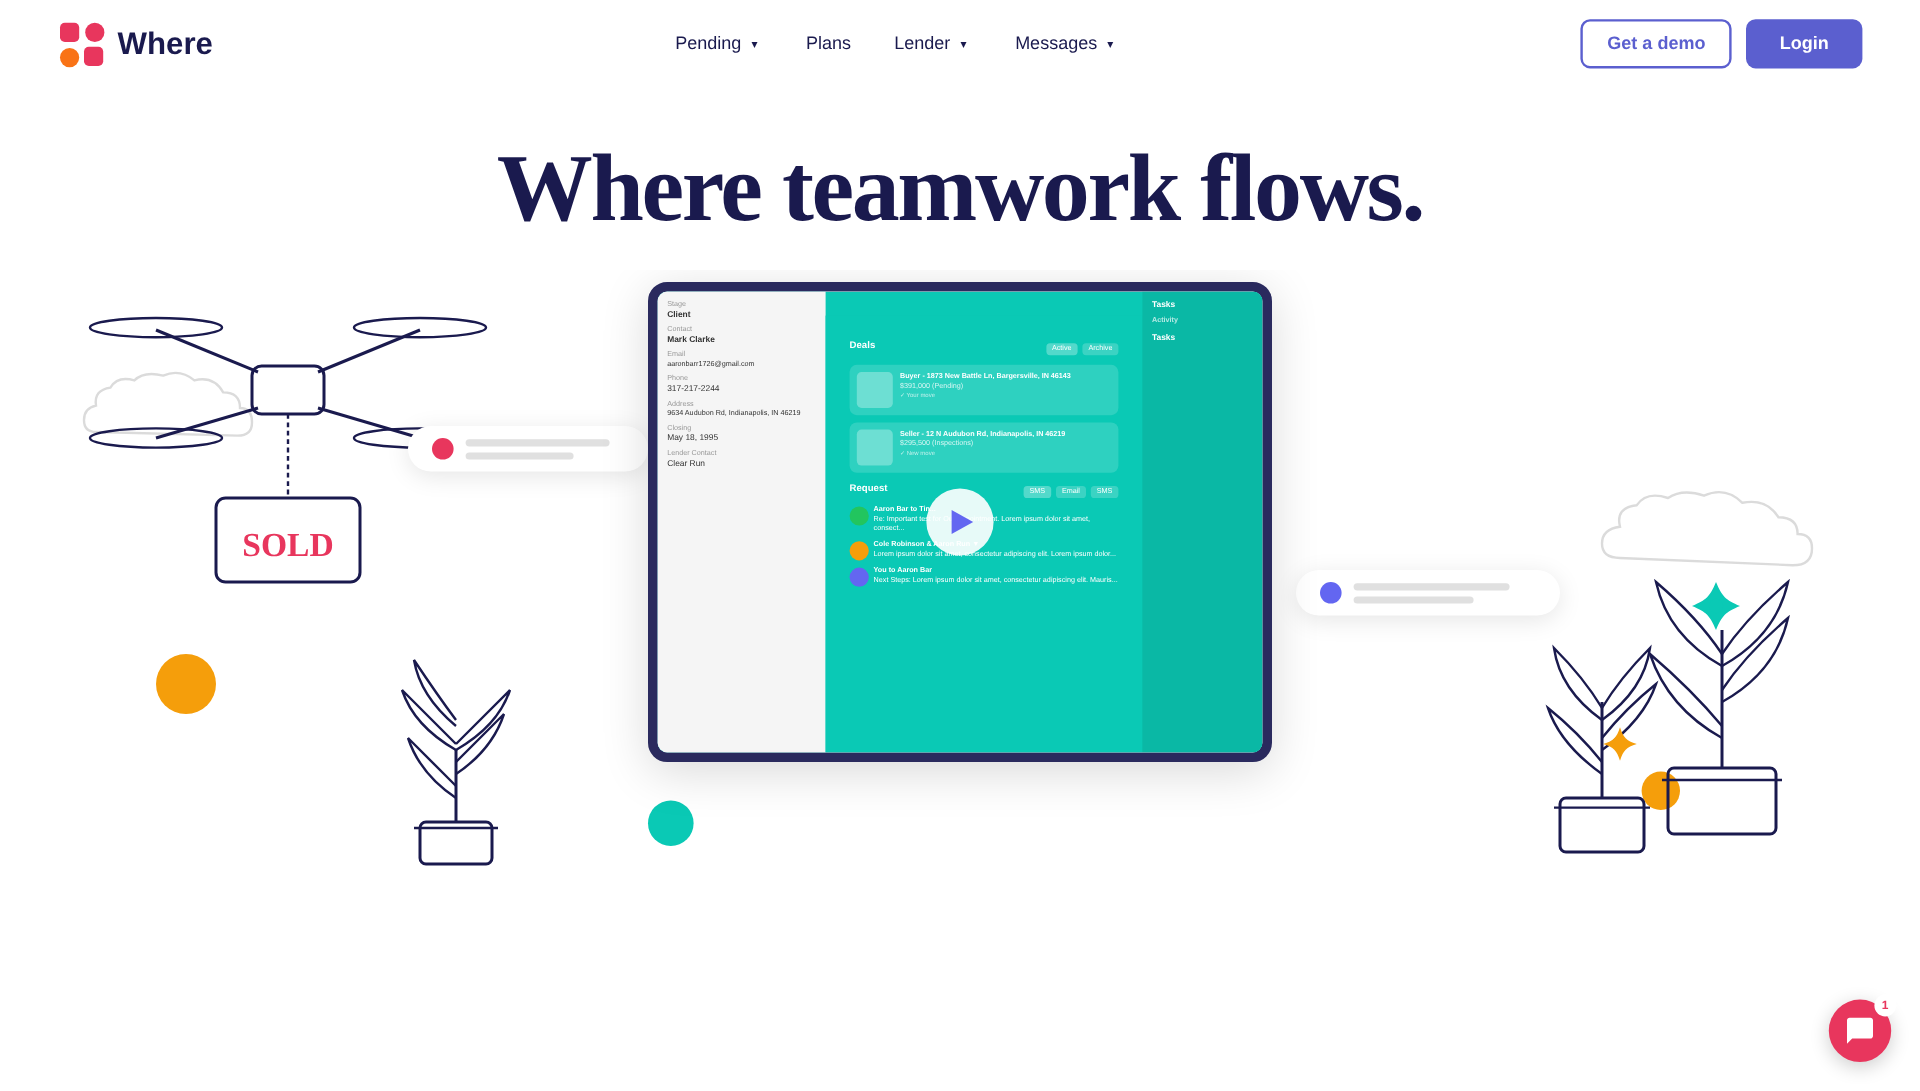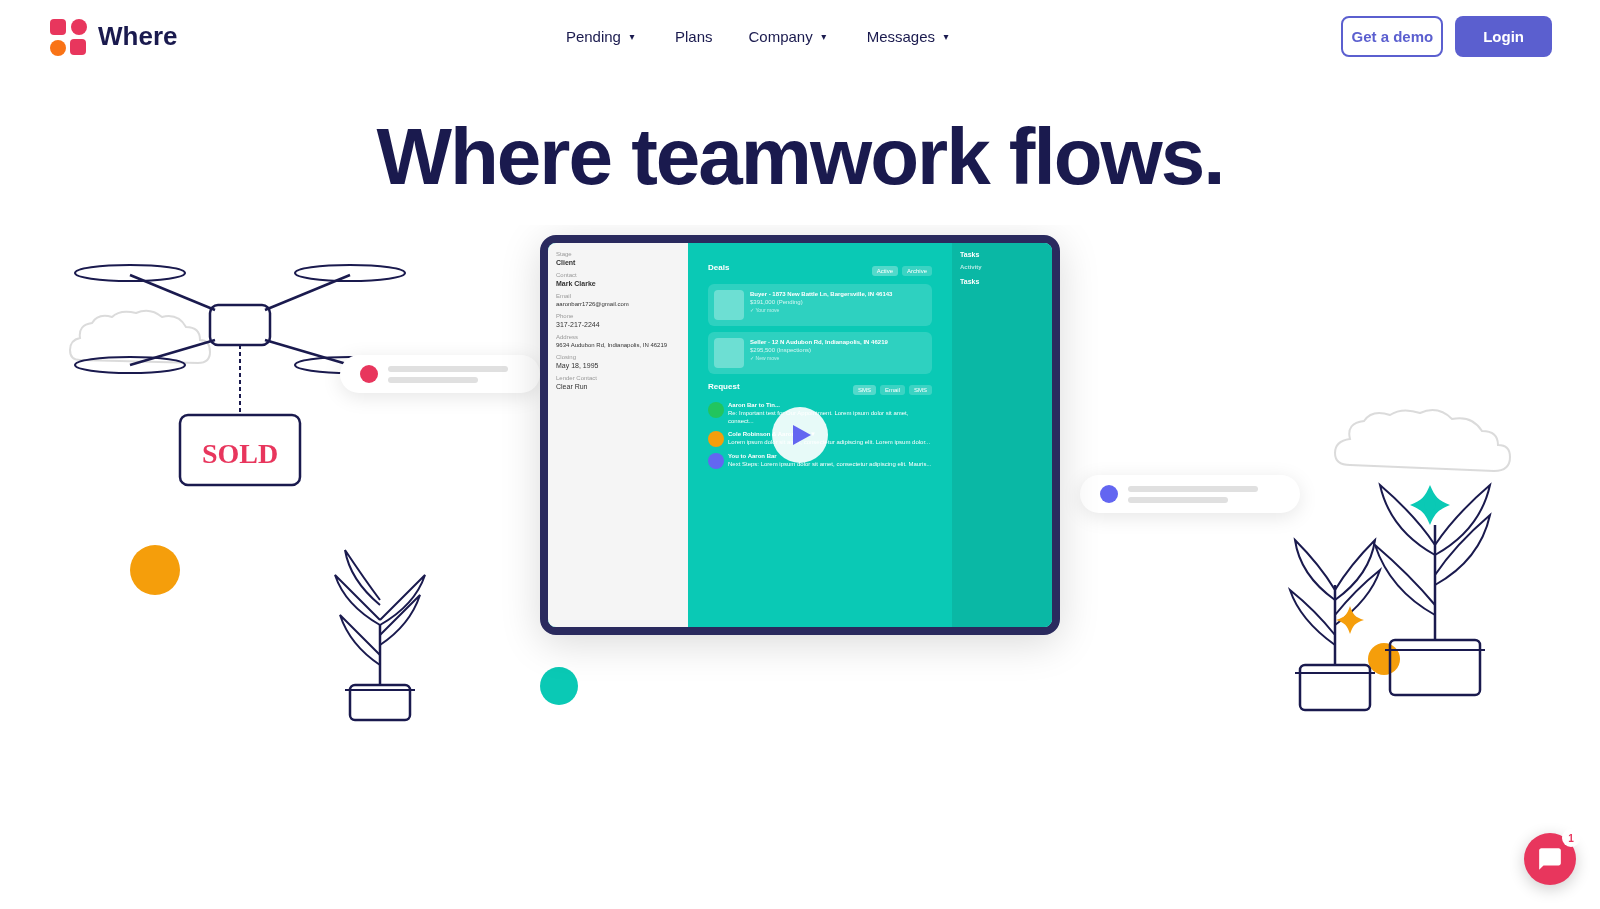--- a/index.html
+++ b/index.html
@@ -57,21 +57,21 @@
       justify-content: center;
       color: #1a1a4e;
       font-size: 10px;
     }
     .nav-actions {
       display: flex;
       align-items: center;
       gap: 12px;
     }
     .btn-demo {
-      padding: 10px 8px;
+      padding: 10px 20px;
       border: 2px solid #5b5fcf;
       background: transparent;
       color: #5b5fcf;
       border-radius: 8px;
       font-size: 15px;
       font-weight: 600;
       cursor: pointer;
     }
     .btn-login {
       padding: 12px 28px;
@@ -90,20 +90,21 @@
       padding: 40px 48px 0;
       position: relative;
     }
     .hero-title {
       font-size: 80px;
       font-weight: 900;
       color: #1a1a4e;
       line-height: 1.1;
       letter-spacing: -2px;
       margin-bottom: 24px;
+      font-family: Liberation Serif, serif;
     }
     .hero-subtitle {
       font-size: 20px;
       color: #444;
       line-height: 1.6;
       max-width: 680px;
       margin: 0 auto 40px;
     }
     .btn-request {
       display: inline-block;
@@ -149,20 +150,21 @@
       font-size: 8px;
     }
     .screen-left {
       background: #f5f5f5;
       padding: 8px;
       font-size: 7px;
     }
     .screen-middle {
       background: #0ac9b5;
       padding: 20px;
+      margin-top: 20px;
     }
     .screen-section-title { color: #fff; font-weight: 700; font-size: 8px; margin-bottom: 6px; }
     .screen-deal-row {
       background: rgba(255,255,255,0.15);
       border-radius: 6px;
       padding: 6px;
       margin-bottom: 6px;
       display: flex;
       gap: 6px;
     }
@@ -376,21 +378,21 @@
 
   <div class="nav-links">
     <a class="nav-item" href="#">
       <span>Pending</span>
       <span class="nav-chevron">▾</span>
     </a>
     <a class="nav-item" href="#">
       <span>Plans</span>
     </a>
     <a class="nav-item" href="#">
-      <span>Company</span>
+      <span>Lender</span>
       <span class="nav-chevron">▾</span>
     </a>
     <a class="nav-item" href="#">
       <span>Messages</span>
       <span class="nav-chevron">▾</span>
     </a>
   </div>
 
   <div class="nav-actions">
     <button class="btn-demo">Get a demo</button>

